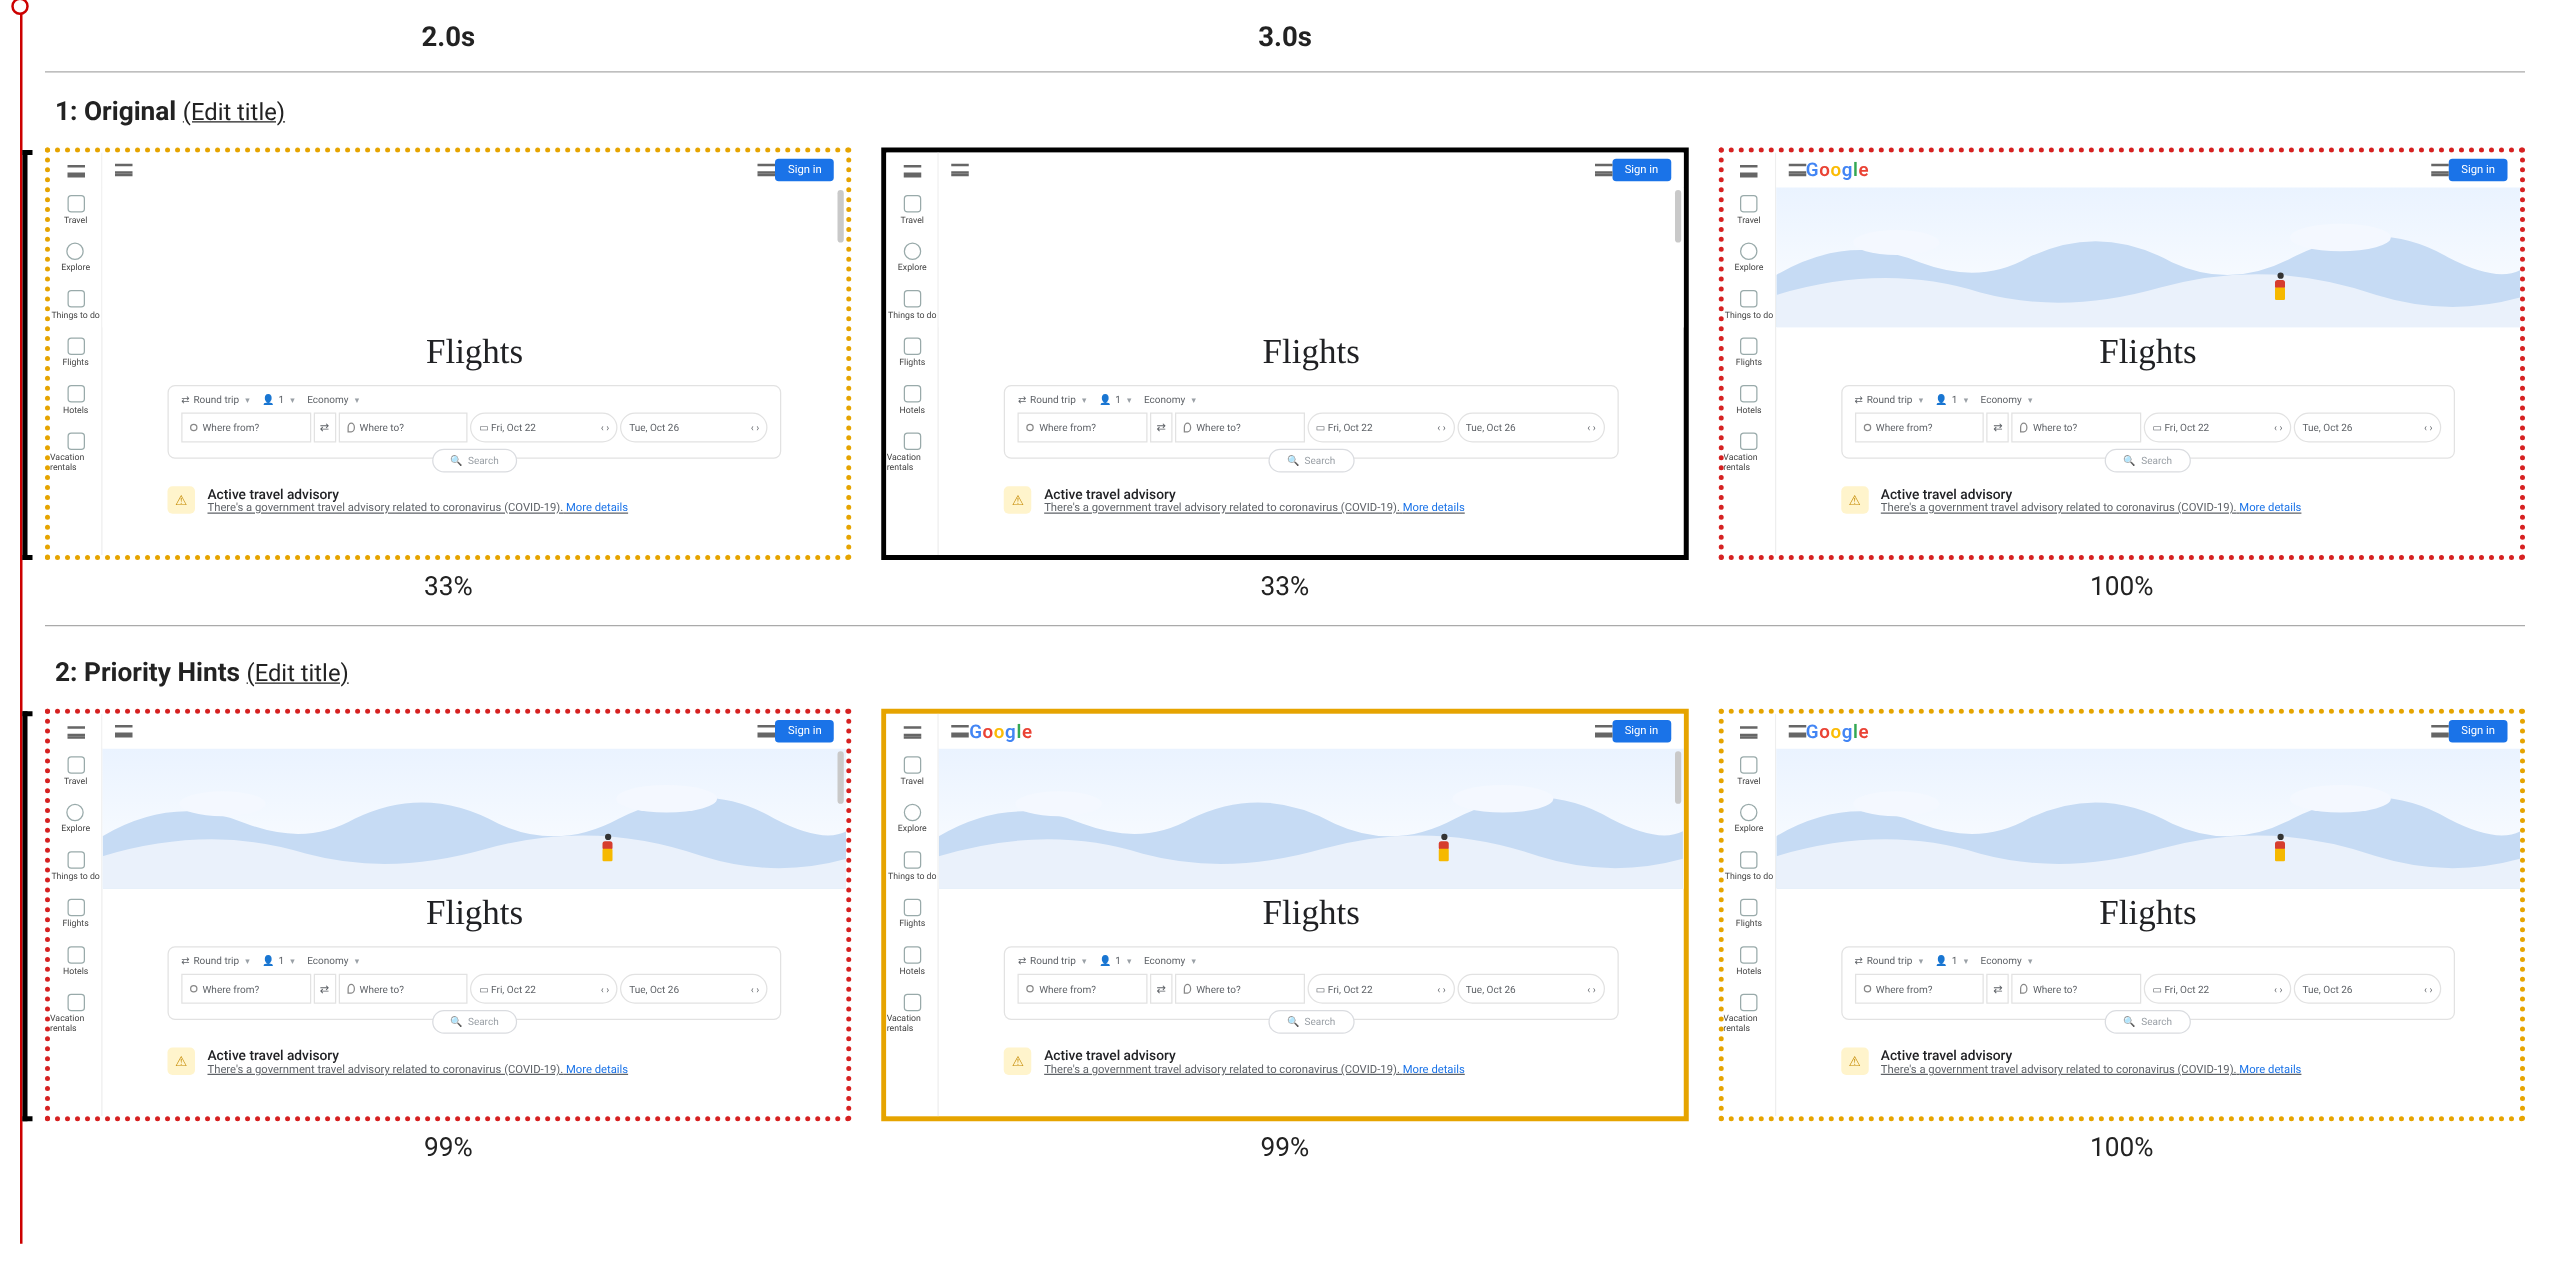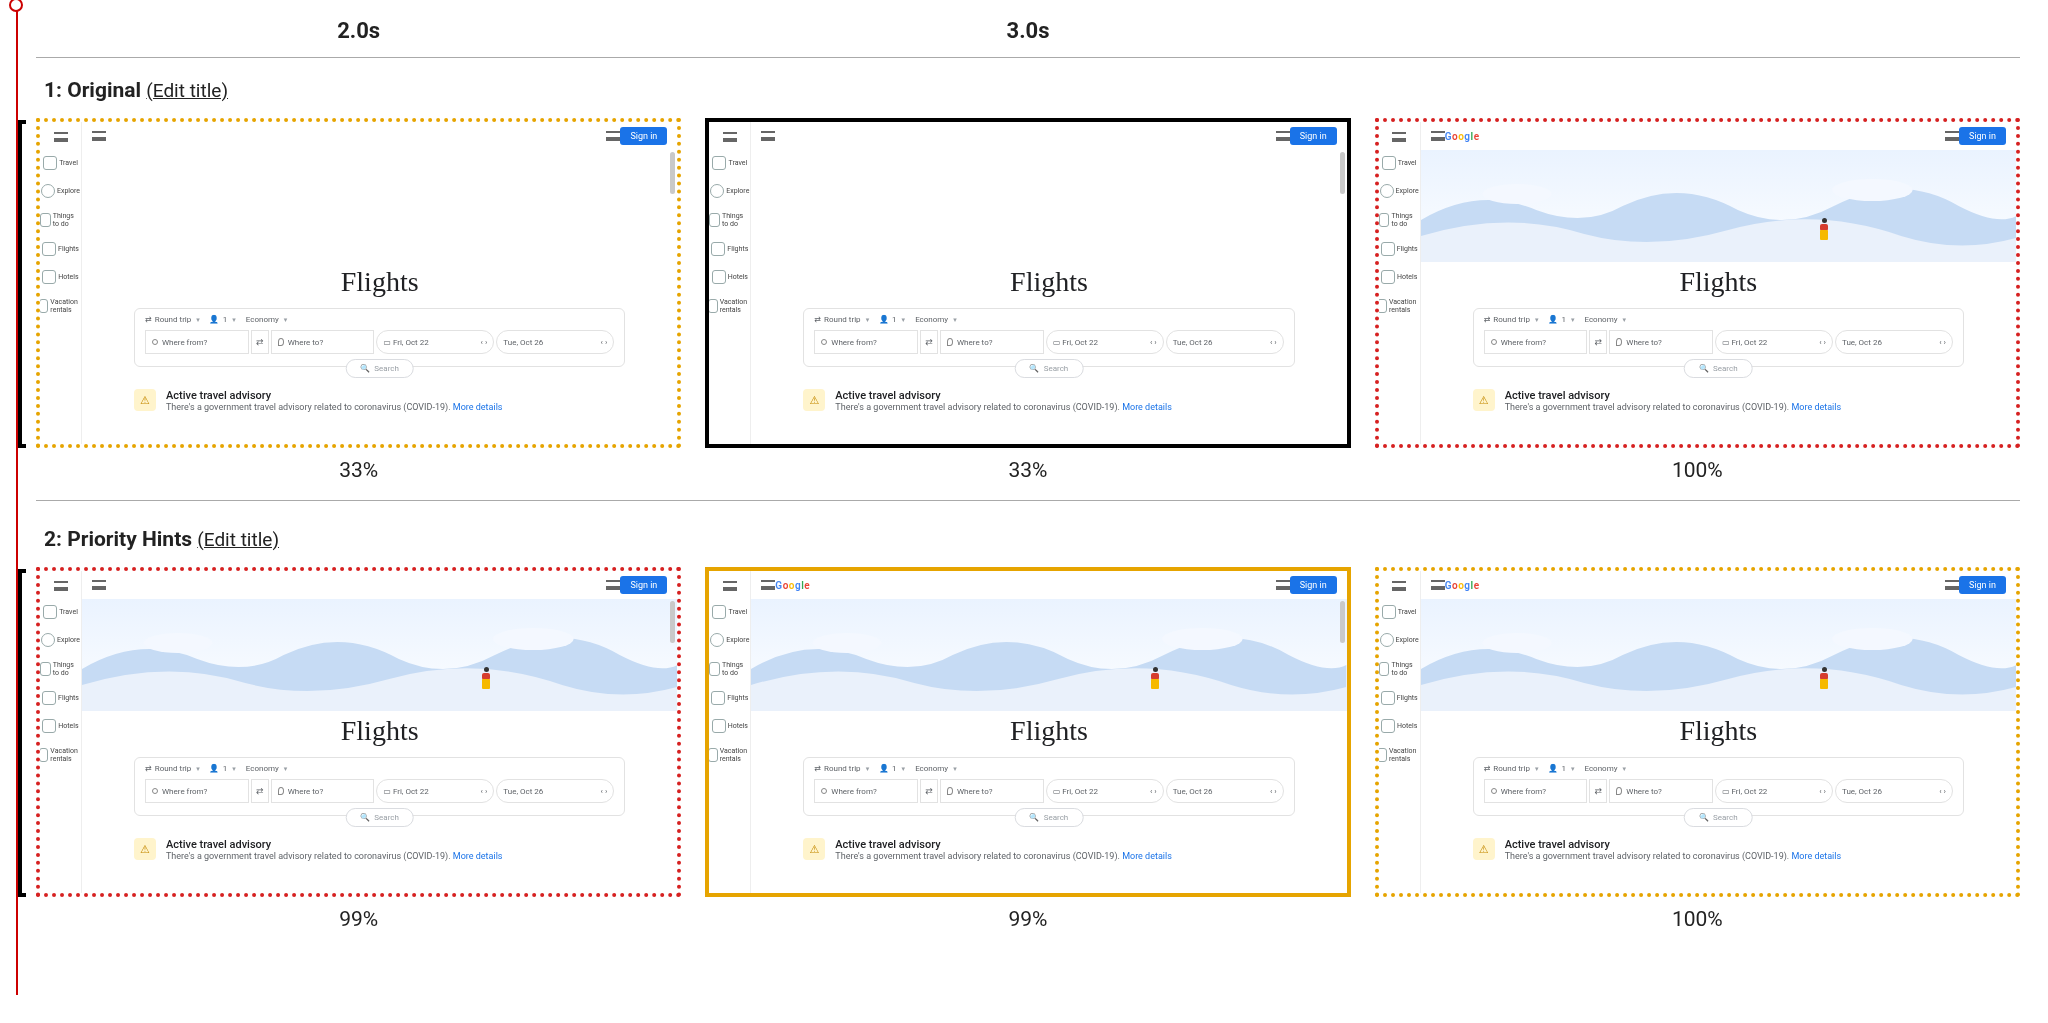--- a/index.html
+++ b/index.html
@@ -96,37 +96,37 @@
     background: #fff;
     border-right: 1px solid #eee;
     display: flex;
     flex-direction: column;
     align-items: center;
     padding-top: 10px;
     gap: 14px;
     font-size: 7px;
     color: #444;
   }
-  .gf-sidebar .mi { display:flex; flex-direction:row; align-items:center; gap:2px; }
+  .gf-sidebar .mi { display:flex; flex-direction:column; align-items:center; gap:2px; }
   .gf-sidebar .ico {
     width: 14px; height: 14px; border: 1px solid #9aa; border-radius: 3px;
   }
   .gf-sidebar .ico.circle { border-radius: 50%; }
   .gf-main { flex: 1; position: relative; }
   .gf-topbar {
     height: 28px;
     display: flex;
     align-items: center;
     justify-content: space-between;
     padding: 0 10px;
     background: #fff;
   }
   .gf-menu { width: 14px; height: 10px; border-top: 2px solid #666; border-bottom: 2px solid #666; position: relative; }
   .gf-menu::after { content:""; position:absolute; left:0; right:0; top:4px; height:2px; background:#666; }
-  .gf-logo { font-size: 10px; font-weight: 600; color: #4285f4; letter-spacing: .5px; }
+  .gf-logo { font-size: 15px; font-weight: 600; color: #4285f4; letter-spacing: .5px; }
   .gf-logo .g1{color:#4285f4}.gf-logo .g2{color:#ea4335}.gf-logo .g3{color:#fbbc05}.gf-logo .g4{color:#34a853}
   .gf-signin {
     background: #1a73e8; color: #fff;
     font-size: 9px; padding: 4px 10px; border-radius: 3px;
   }
   .gf-hero { height: 112px; position: relative; overflow: hidden; }
   .gf-hero.blank { background: #fff; }
   .gf-hero.illus {
     background: linear-gradient(#eaf3ff 0%, #fdfeff 100%);
   }
@@ -176,21 +176,21 @@
     margin: 22px 52px 0 52px;
     background: #fff;
     display:flex; gap:10px; align-items:flex-start;
     font-size: 9px;
   }
   .gf-adv-ico {
     width:22px; height:22px; background:#fff4cc; border-radius:4px;
     display:flex; align-items:center; justify-content:center; font-size:11px; color:#c58a00;
   }
   .gf-adv-title{ font-weight:500; color:#202124; font-size:11px;}
-  .gf-adv-sub{ color:#5f6368; }
+  .gf-adv-sub{ color:#5f6368;text-decoration:underline; }
   .gf-adv-sub .more{ color:#1a73e8; }
   .gf-scrolltrack {
     position:absolute; right:2px; top:30px; width:5px; height:42px;
     background:#c9c9c9; border-radius:3px;
   }
 </style>
 </head>
 <body>
 
 <div class="timeline-wrap">

